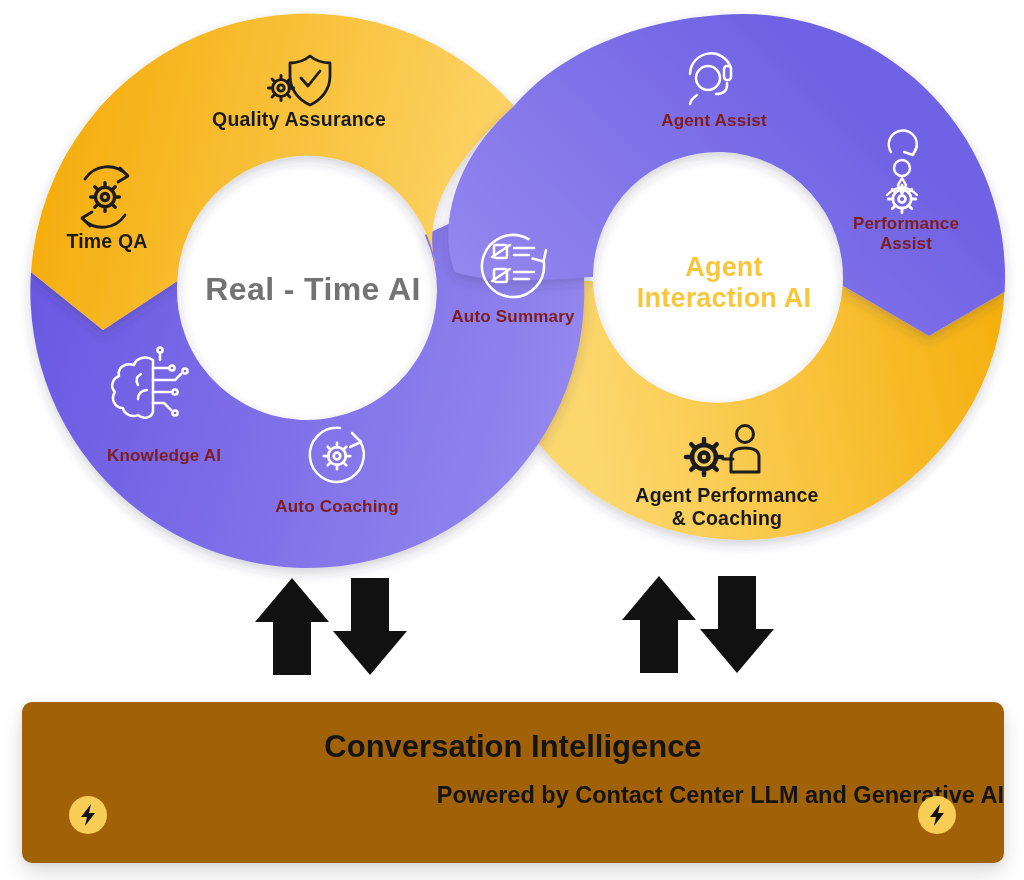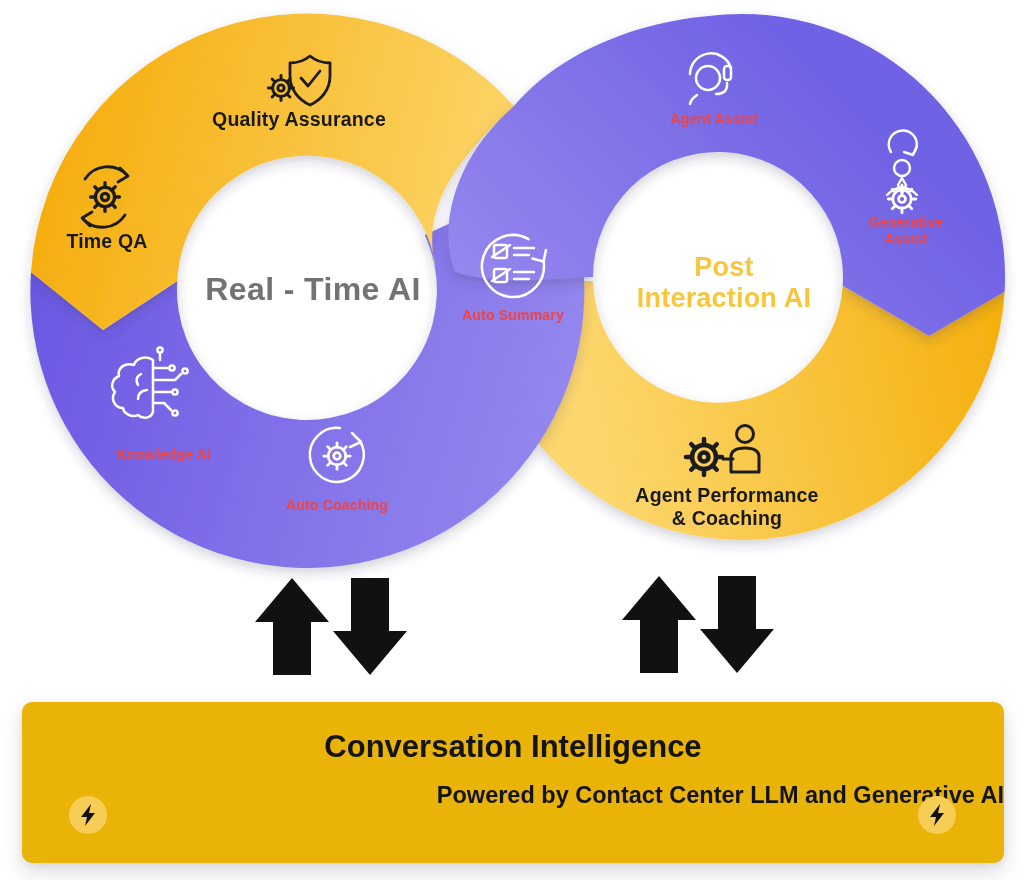--- a/index.html
+++ b/index.html
@@ -2,25 +2,25 @@
 <html><head>
 <meta charset="utf-8">
 <style>
   html,body{margin:0;padding:0;background:#ffffff;}
   .stage{position:relative;width:1024px;height:880px;background:#ffffff;overflow:hidden;
          font-family:"Liberation Sans",sans-serif;padding-left:24px;}
   .stage svg.diagram{position:absolute;left:0;top:0;}
   .lbl{position:absolute;text-align:center;font-weight:700;line-height:1.2;
        letter-spacing:.2px;pointer-events:none;}
   .lbl.black{color:#191919;font-size:19.5px;}
-  .lbl.white{color:#ef4444;font-size:14px;}
+  .lbl.white{color:#7f1d1d;font-size:17px;}
   .center-left{color:#737373;font-size:32px;font-weight:800;letter-spacing:.4px;}
   .center-right{color:#f8c63d;font-size:27px;font-weight:800;line-height:1.16;}
   .footer-card{position:absolute;left:22px;top:702px;width:982px;height:161px;
-       background:#eab308;border-radius:10px;
+       background:#a16207;border-radius:10px;
        box-shadow:0 10px 22px rgba(0,0,0,.13),0 2px 8px rgba(0,0,0,.07);}
   .footer-title{margin-top:27px;text-align:center;font-size:31px;font-weight:700;color:#141414;}
   .footer-sub{margin-top:17px;text-align:right;font-size:23.5px;font-weight:700;color:#141414;}
   .bolt{position:absolute;top:93px;width:40px;height:40px;}
   .bolt.left{left:46px;} .bolt.right{left:895px;}
 </style>
 </head>
 <body>
 
 <div class="stage">
@@ -149,31 +149,31 @@
     <path d="M718 576 L756 576 L756 629 L774 629 L737 673 L700 629 L718 629 Z" fill="#111111"></path>
   </svg>
 
   <div class="lbl black" style="left:199px;top:108px;width:200px;">Quality Assurance</div>
   <div class="lbl black" style="left:37px;top:230px;width:140px;">Time QA</div>
   <div class="lbl white" style="left:84px;top:426px;width:160px;margin-top:20px;">Knowledge AI</div>
   <div class="lbl white" style="left:257px;top:489px;width:160px;margin-top:8px;">Auto Coaching</div>
   <div class="lbl white" style="left:433px;top:307px;width:160px;">Auto Summary</div>
   <div class="lbl white" style="left:634px;top:111px;width:160px;">Agent Assist</div>
   <div class="lbl white" style="left:826px;top:214px;width:160px;">
-    <div>Generative</div>
+    <div>Performance</div>
     <div>Assist</div>
   </div>
   <div class="lbl black" style="left:617px;top:484px;width:220px;">
     <div>Agent Performance</div>
     <div>&amp; Coaching</div>
   </div>
 
   <div class="lbl center-left" style="left:183px;top:270px;width:260px;">Real - Time AI</div>
   <div class="lbl center-right" style="left:604px;top:252px;width:240px;">
-    <div>Post</div>
+    <div>Agent</div>
     <div>Interaction AI</div>
   </div>
 
   <div class="footer-card">
     <div class="footer-title">Conversation Intelligence</div>
     <div class="footer-sub">Powered by Contact Center LLM and Generative AI</div>
     <svg class="bolt left" viewBox="-20 -20 40 40">
       <circle r="19" fill="#F7CD55"></circle>
       <path d="M 3 -11 L -7 2 L -1 2 L -3 11 L 7 -2 L 1 -2 Z" fill="#111111"></path>
     </svg>

